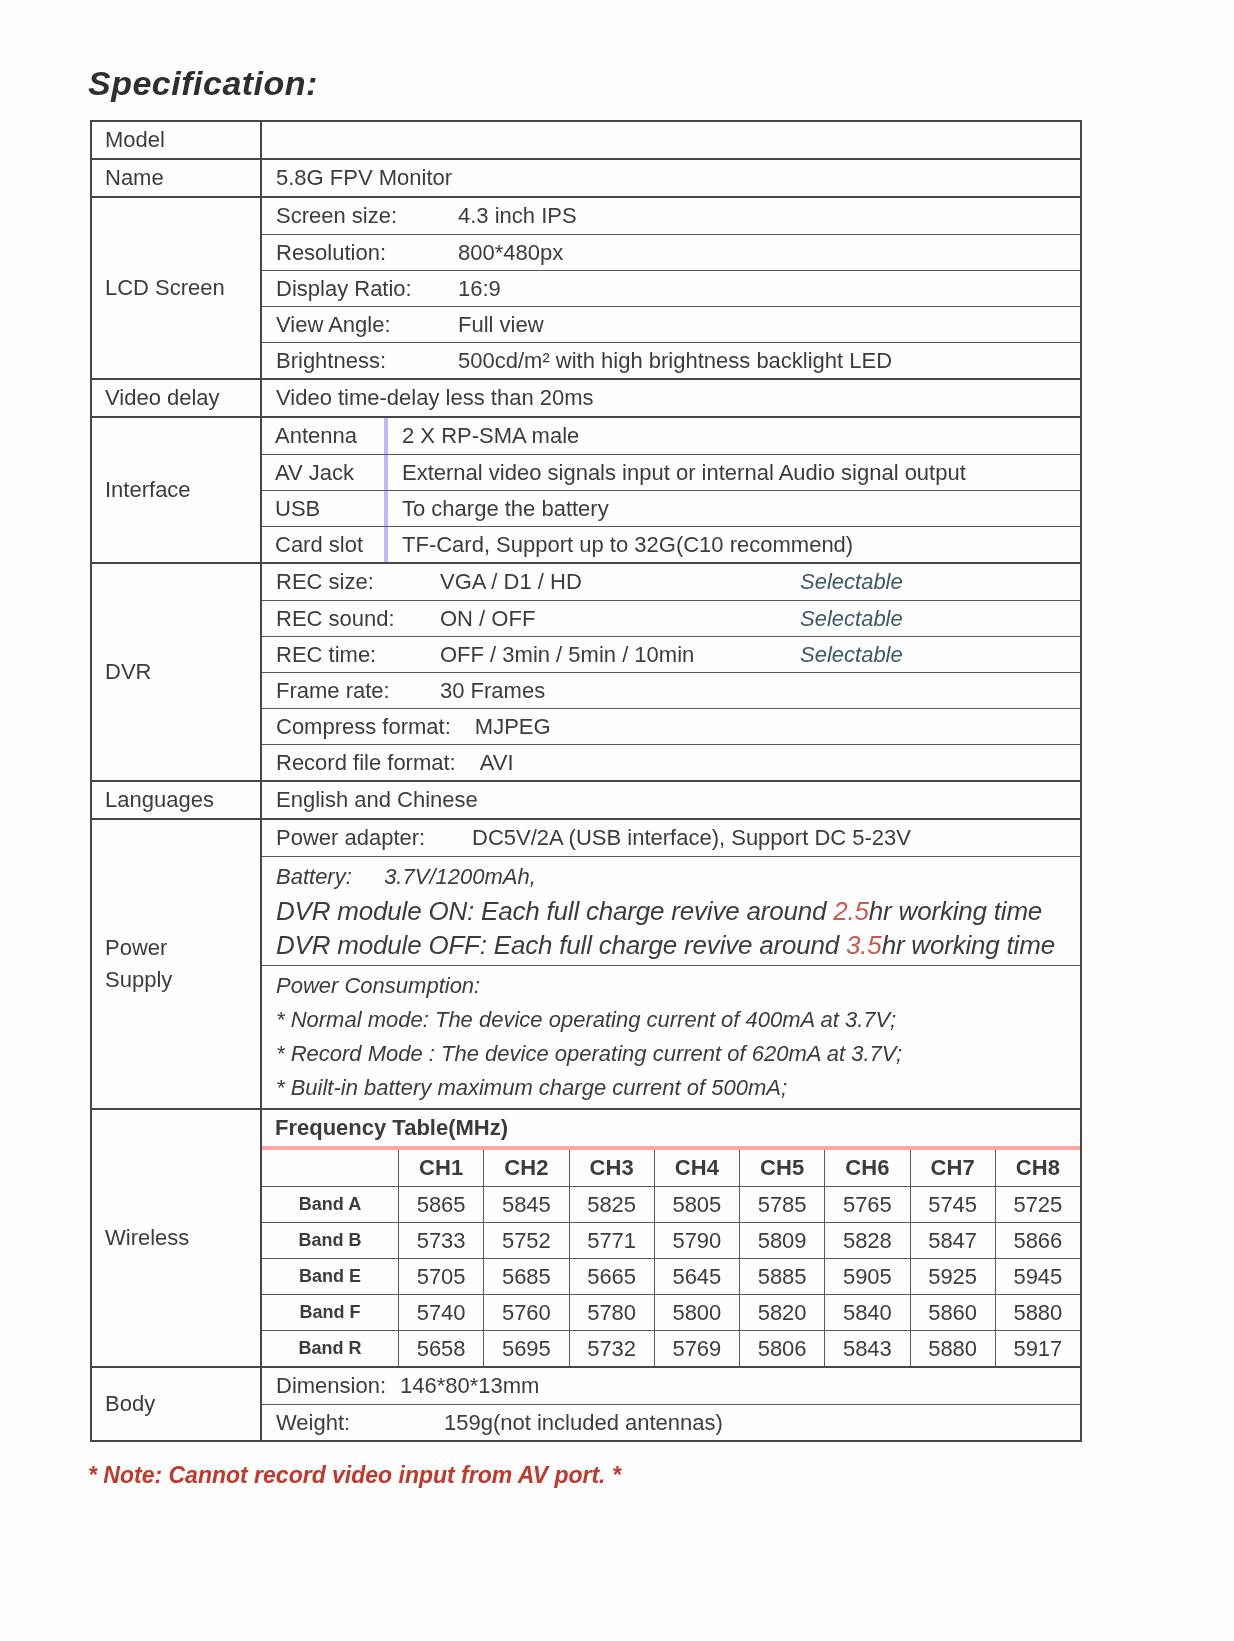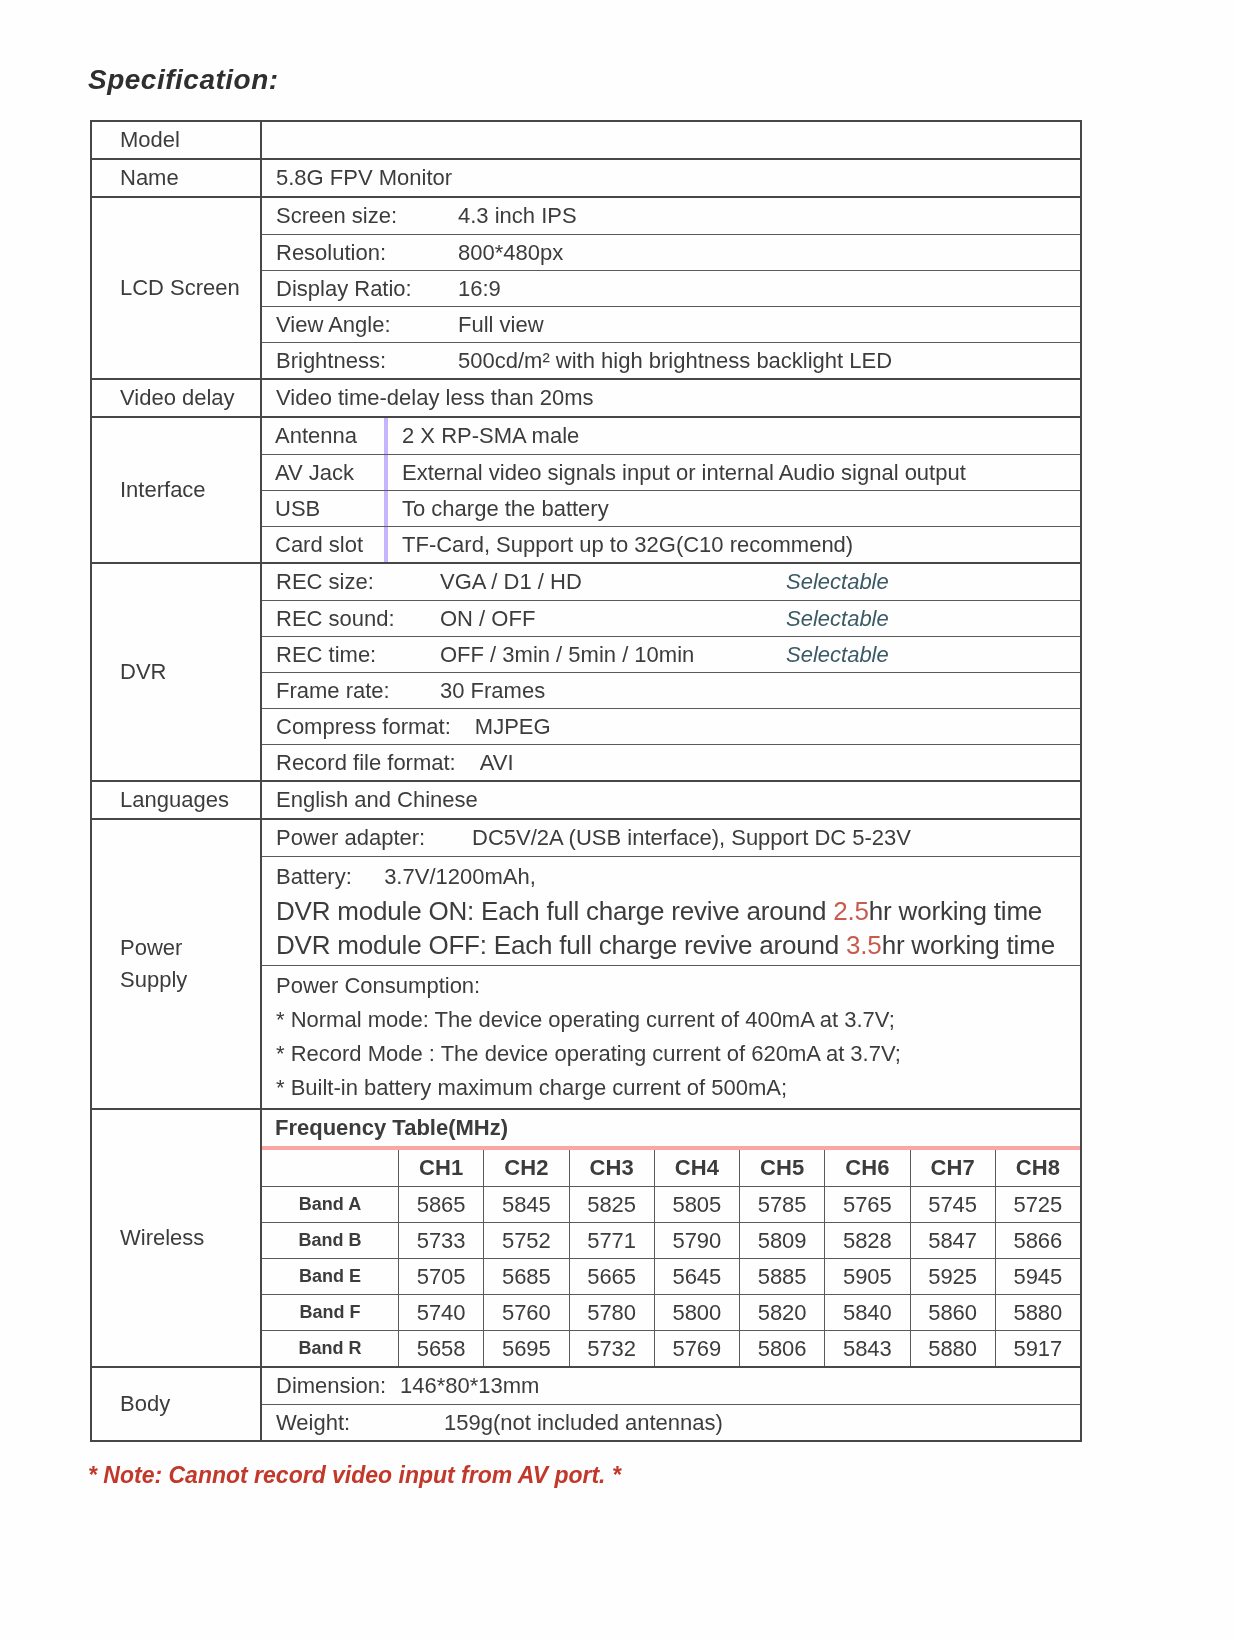--- a/index.html
+++ b/index.html
@@ -3,58 +3,58 @@
 <meta charset="utf-8">
 <style>
   * { margin:0; padding:0; box-sizing:border-box; }
   html,body { background:#ffffff; }
   .page {
     position:relative; width:1234px; height:1641px; background:#fefefe;
     font-family:"Liberation Sans", sans-serif; color:#3c3c3c;
   }
   .title {
     position:absolute; left:88px; top:64px;
-    font-size:28px; font-weight:bold; font-style:italic; color:#2f2f2f;
+    font-size:34px; font-weight:bold; font-style:italic; color:#2f2f2f;
     letter-spacing:0.5px;
   }
   .spec {
     position:absolute; left:90px; top:120px; width:992px;
     border:2px solid #474747; font-size:22px;
   }
   .group { display:flex; }
   .group + .group { border-top:2px solid #474747; }
   .gl {
     flex:0 0 170px; width:170px; border-right:2px solid #474747;
     display:flex; flex-direction:column; justify-content:center;
-    padding-left:28px; line-height:32px;
+    padding-left:13px; line-height:32px;
   }
   .gv { flex:1; min-width:0; display:flex; flex-direction:column; }
   .sub { min-height:36px; display:flex; align-items:center; padding-left:14px; position:relative; }
   .sub + .sub { border-top:1px solid #5a5a5a; }
   .r36 { height:36px; }
   
   .ll  { display:inline-block; min-width:168px; margin-right:14px; }   
   .dl  { display:inline-block; min-width:140px; margin-right:24px; }   
   .pl  { display:inline-block; min-width:182px; margin-right:14px; }   
   .bl  { display:inline-block; min-width:88px;  margin-right:14px; }   
   .lbD { display:inline-block; min-width:118px; margin-right:6px;  }   
   .lbW { display:inline-block; min-width:160px; margin-right:8px;  }   
   .selectable {
-    position:absolute; left:524px; font-style:italic; color:#3b5a66;
+    position:absolute; left:538px; font-style:italic; color:#3b5a66;
   }
   
   .iface { padding-left:0; }
   .ic1 {
     flex:0 0 126px; width:126px; align-self:stretch; border-right:4px solid #c4b5fd;
     display:flex; align-items:center; padding-left:13px;
   }
   .ic2 { flex:1; display:flex; align-items:center; padding-left:14px; }
   
   .pblock { padding:3px 0 3px 14px; display:block; }
-  .pline  { line-height:34px; }
+  .pline  { line-height:34px;font-style:italic; }
   .pline.small { font-size:26px; letter-spacing:-0.2px; }
   .hl { color:#c85a4e; }
   
   .freq-title { height:36px; display:flex; align-items:center; padding-left:13px; font-weight:bold; }
   .freq-grid {
     display:grid; grid-template-columns:136px repeat(8, 1fr);
     border-top:4px solid #fca5a5;
   }
   .fcell {
     height:36px; display:flex; align-items:center; justify-content:center;

